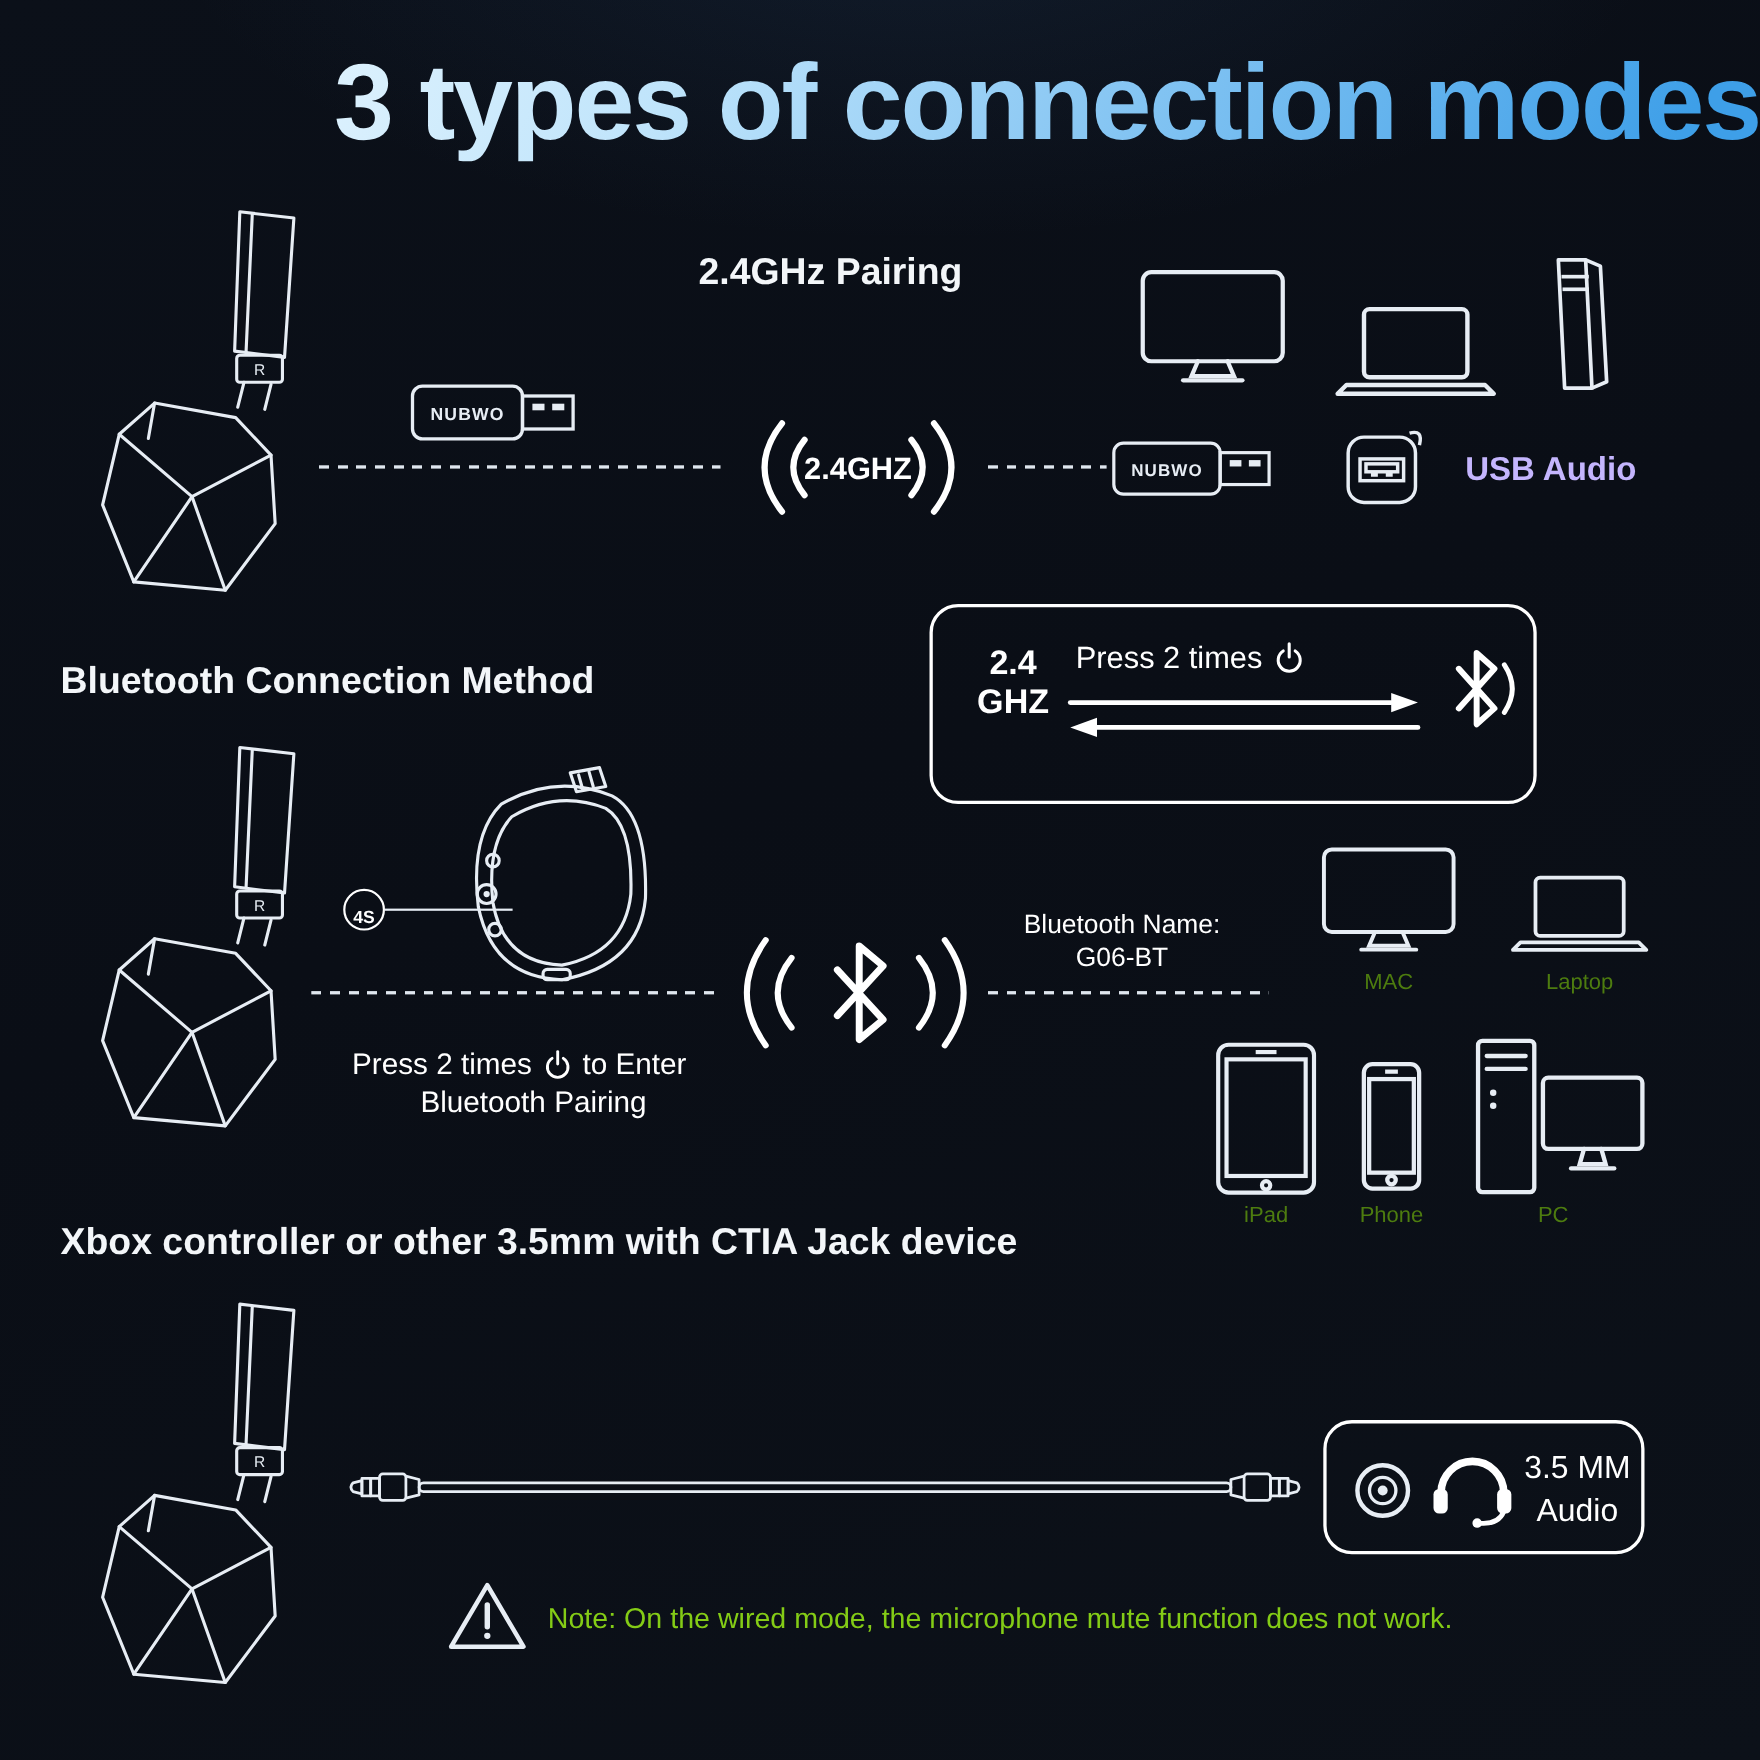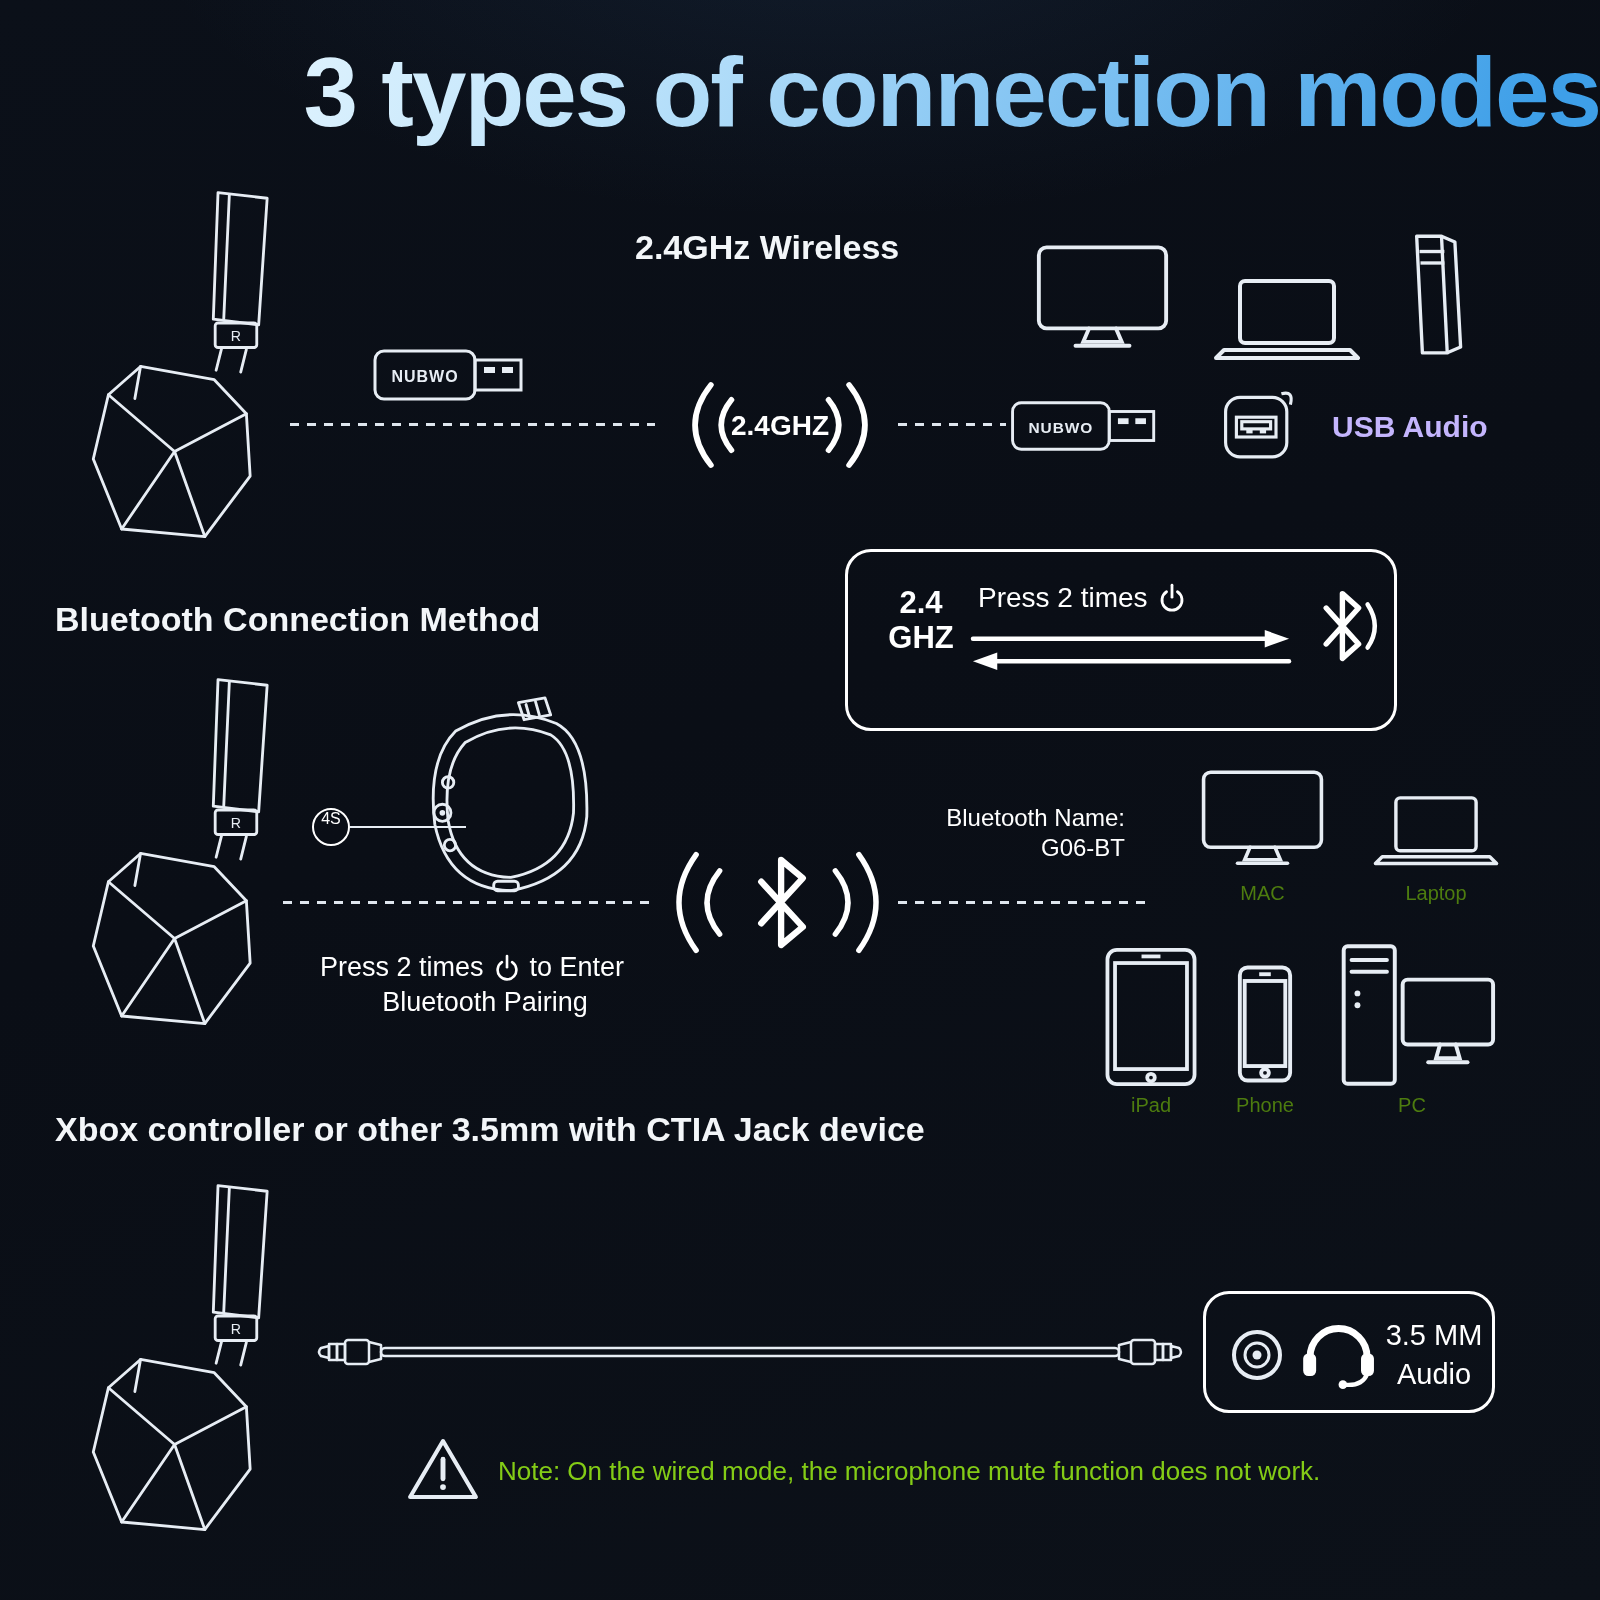--- a/index.html
+++ b/index.html
@@ -12,21 +12,21 @@
   .abs{position:absolute}
   .title{left:0;top:36px;width:1600px;text-align:right;font-size:98px;font-weight:800;letter-spacing:-2px;
     background:linear-gradient(115deg,#f2fbff 5%,#bfe4fb 38%,#3e9fe8 95%);
     -webkit-background-clip:text;background-clip:text;color:transparent;}
   .h2{font-size:34px;font-weight:bold;color:#f3f6f9}
   .dash{height:3px;background:repeating-linear-gradient(90deg,#dfe6ee 0 9px,transparent 9px 17px)}
   .lbl{font-size:20px;color:#4d7c0f;text-align:center}
   .box{border:3px solid #fff;border-radius:26px}
   svg{display:block;overflow:visible}
   .badge{width:38px;height:38px;border:2px solid #fff;border-radius:50%;
-    display:flex;align-items:flex-start;justify-content:center;font-size:16px;font-weight:normal}
+    display:flex;align-items:flex-end;justify-content:center;font-size:16px;font-weight:bold}
   .hline{height:2px;background:#e7edf4}
   .flexrow{display:flex;align-items:center;gap:8px}
 </style>
 </head>
 <body>
 <div class="stage"></div>
 
 <svg width="0" height="0" class="abs" aria-hidden="true">
   <defs>
     <g id="hs" fill="none" stroke="#e7edf4" stroke-width="3" stroke-linecap="round" stroke-linejoin="round">
@@ -49,21 +49,21 @@
   </defs>
 </svg>
 
 <div class="abs title">3 types of connection modes</div>
 
 <svg class="abs" style="left:78px;top:185px" width="212" height="378" viewBox="0 0 220 400">
   <use href="#hs"></use>
   <text x="165" y="165" text-anchor="middle" font-size="15" fill="#e7edf4">R</text>
 </svg>
 
-<div class="abs h2" style="left:635px;top:228px">2.4GHz Wireless</div>
+<div class="abs h2" style="left:635px;top:228px">2.4GHz Pairing</div>
 
 <div class="abs dash" style="left:290px;top:423px;width:365px"></div>
 
 <svg class="abs" style="left:372px;top:345px" width="160" height="60" viewBox="0 0 160 60">
   <g fill="none" stroke="#e7edf4" stroke-width="3">
     <rect x="3" y="6" width="100" height="48" rx="9"></rect>
     <rect x="103" y="15" width="46" height="30"></rect>
     <rect x="112" y="22" width="11" height="6" fill="#e7edf4" stroke="none"></rect>
     <rect x="130" y="22" width="11" height="6" fill="#e7edf4" stroke="none"></rect>
   </g>
@@ -200,21 +200,21 @@
     <path d="M40 12 Q2 65 40 118" stroke-width="6"></path>
     <path d="M66 30 Q38 65 66 100" stroke-width="6"></path>
     <path d="M220 12 Q258 65 220 118" stroke-width="6"></path>
     <path d="M194 30 Q222 65 194 100" stroke-width="6"></path>
     <path d="M112 42 L158 92 L134 112 L134 18 L158 38 L112 88" stroke-width="7"></path>
   </g>
 </svg>
 
 <div class="abs dash" style="left:898px;top:901px;width:255px"></div>
 
-<div class="abs" style="left:915px;top:803px;width:210px;text-align:right;font-size:24px;line-height:1.25">
+<div class="abs" style="left:915px;top:826px;width:210px;text-align:center;font-size:24px;line-height:1.25">
   <div>Bluetooth Name:</div>
   <div>G06-BT</div>
 </div>
 
 <svg class="abs" style="left:1200px;top:768px" width="125" height="104" viewBox="0 0 140 115">
   <g fill="none" stroke="#e7edf4" stroke-width="4" stroke-linecap="round">
     <rect x="4" y="4" width="132" height="84" rx="8"></rect>
     <path d="M56 88 L50 102 L90 102 L84 88"></path>
     <line x1="42" y1="106" x2="98" y2="106"></line>
   </g>

